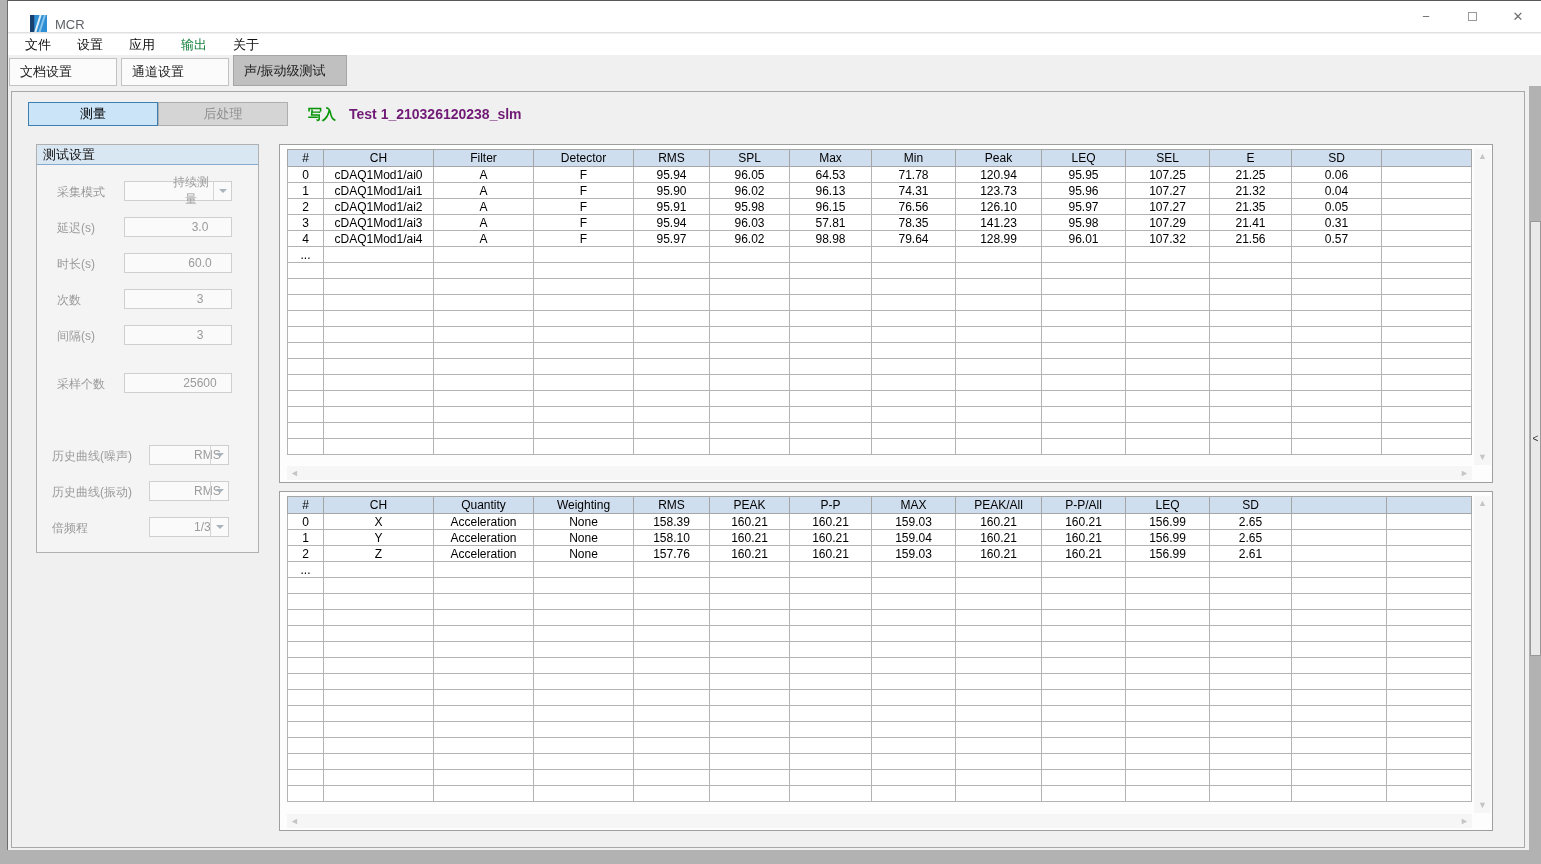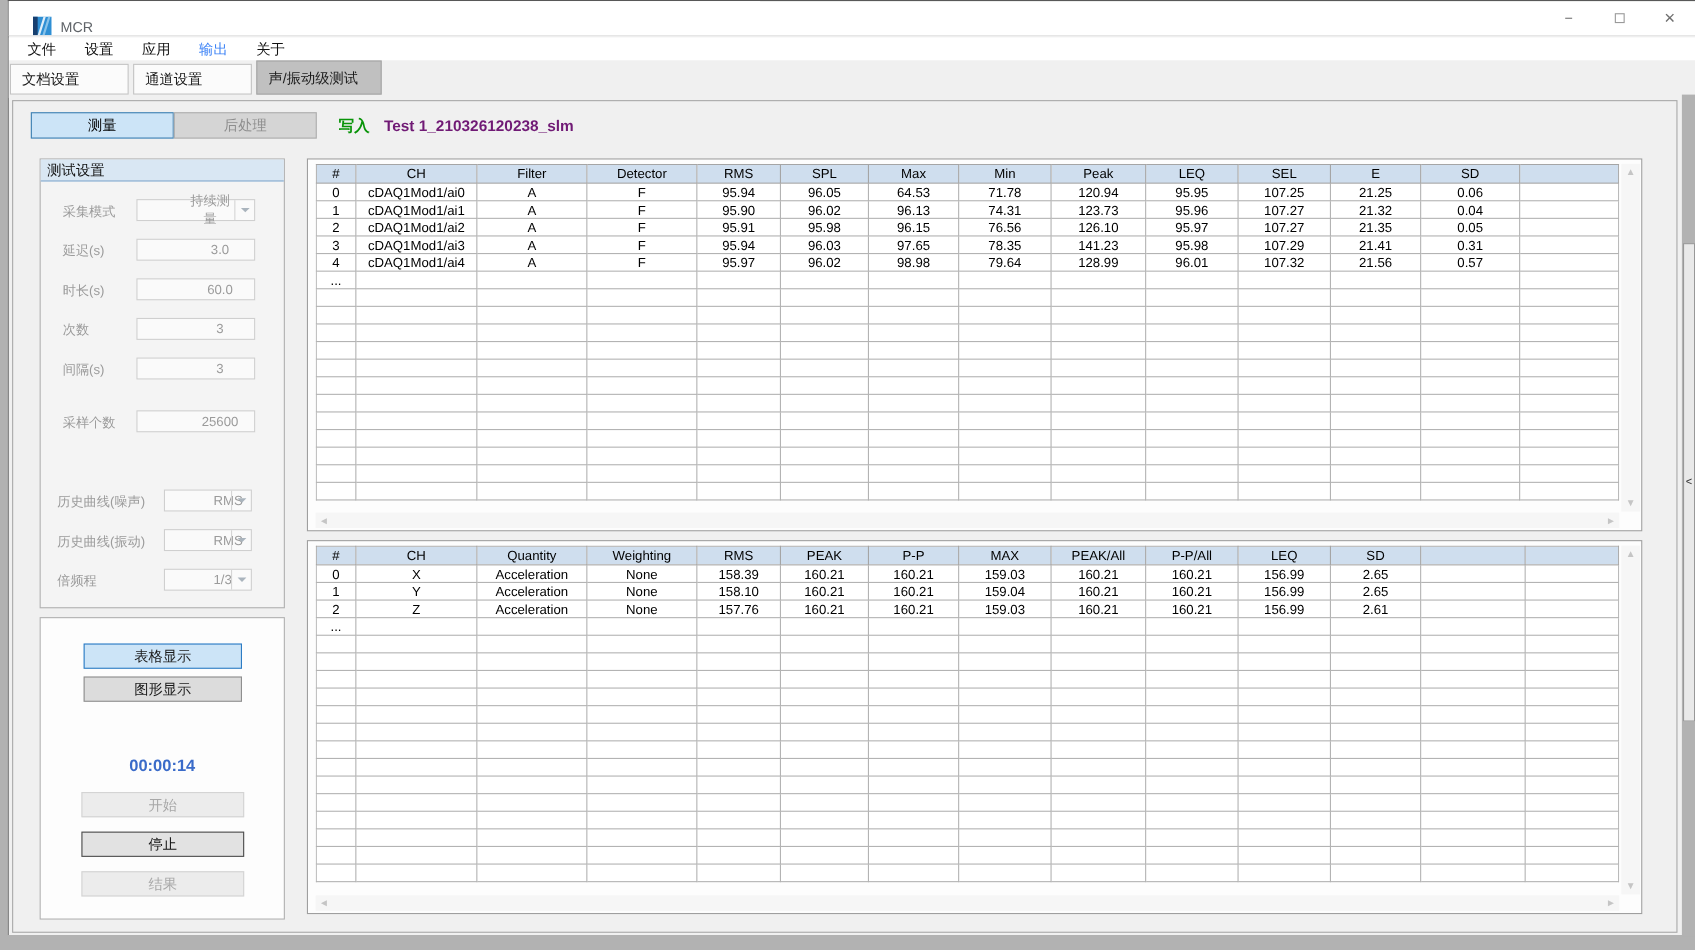--- a/index.html
+++ b/index.html
@@ -25,21 +25,21 @@
   .app-title { margin-left:8px; color:#5f6368; font-size:13px; }
   .win-btns { margin-left:auto; display:flex; height:100%; }
   .win-btn { width:46px; height:100%; display:flex; align-items:center; justify-content:center;
              color:#6e6e6e; font-size:13px; }
   .win-btn .sq { width:9px; height:9px; border:1px solid #9a9a9a; display:inline-block; }
 
   
   .menubar { position:absolute; left:0; top:33px; right:0; height:21px; background:#ffffff;
              display:flex; align-items:center; padding-left:4px; }
   .menu-item { padding:0 13px; font-size:13px; color:#111; }
-  .menu-item.disabled { color:#3b82f6; }
+  .menu-item.disabled { color:#15803d; }
 
   
   .tabstrip { position:absolute; left:0; top:54px; right:0; height:34px; background:#f0f0f0; }
   .tab { position:absolute; bottom:3px; height:28px; width:108px; background:#fbfbfb;
          border:1px solid #c3c3c3; display:flex; align-items:center; padding-left:10px; font-size:13px;text-align:center; }
   .tab.active { height:31px; width:114px; background:#c0c0c0; border-color:#a6a6a6; }
   .tab:nth-child(1){ left:1px; } .tab:nth-child(2){ left:113px; } .tab:nth-child(3){ left:225px; }
 
   
   .main { position:absolute; left:0; top:88px; right:0; height:762px; }
@@ -208,28 +208,20 @@
         <span class="slabel wide">倍频程</span>
         <span class="sinput dd narrow">
           <span class="val">1/3</span>
           <span class="chev-box">
               <span class="chev"></span>
             </span>
         </span>
       </div>
     </div>
 
-    <div class="control-panel">
-      <div class="btn cbtn table-display">表格显示</div>
-      <div class="btn cbtn graph-display">图形显示</div>
-      <div class="timer">00:00:14</div>
-      <div class="btn cbtn2 start-btn">开始</div>
-      <div class="btn cbtn2 stop-btn">停止</div>
-      <div class="btn cbtn2 result-btn">结果</div>
-    </div>
 
     <div class="table-panel top">
       <div class="table-wrap">
         <table class="grid">
             <colgroup>
               <col style="width: 36px;">
               <col style="width: 110px;">
               <col style="width: 100px;">
               <col style="width: 100px;">
               <col style="width: 76px;">
@@ -310,21 +302,21 @@
                 <td>0.05</td>
                 <td>&nbsp;</td>
               </tr>
               <tr>
                 <td>3</td>
                 <td>cDAQ1Mod1/ai3</td>
                 <td>A</td>
                 <td>F</td>
                 <td>95.94</td>
                 <td>96.03</td>
-                <td>97.65</td>
+                <td>57.81</td>
                 <td>78.35</td>
                 <td>141.23</td>
                 <td>95.98</td>
                 <td>107.29</td>
                 <td>21.41</td>
                 <td>0.31</td>
                 <td>&nbsp;</td>
               </tr>
               <tr>
                 <td>4</td>

